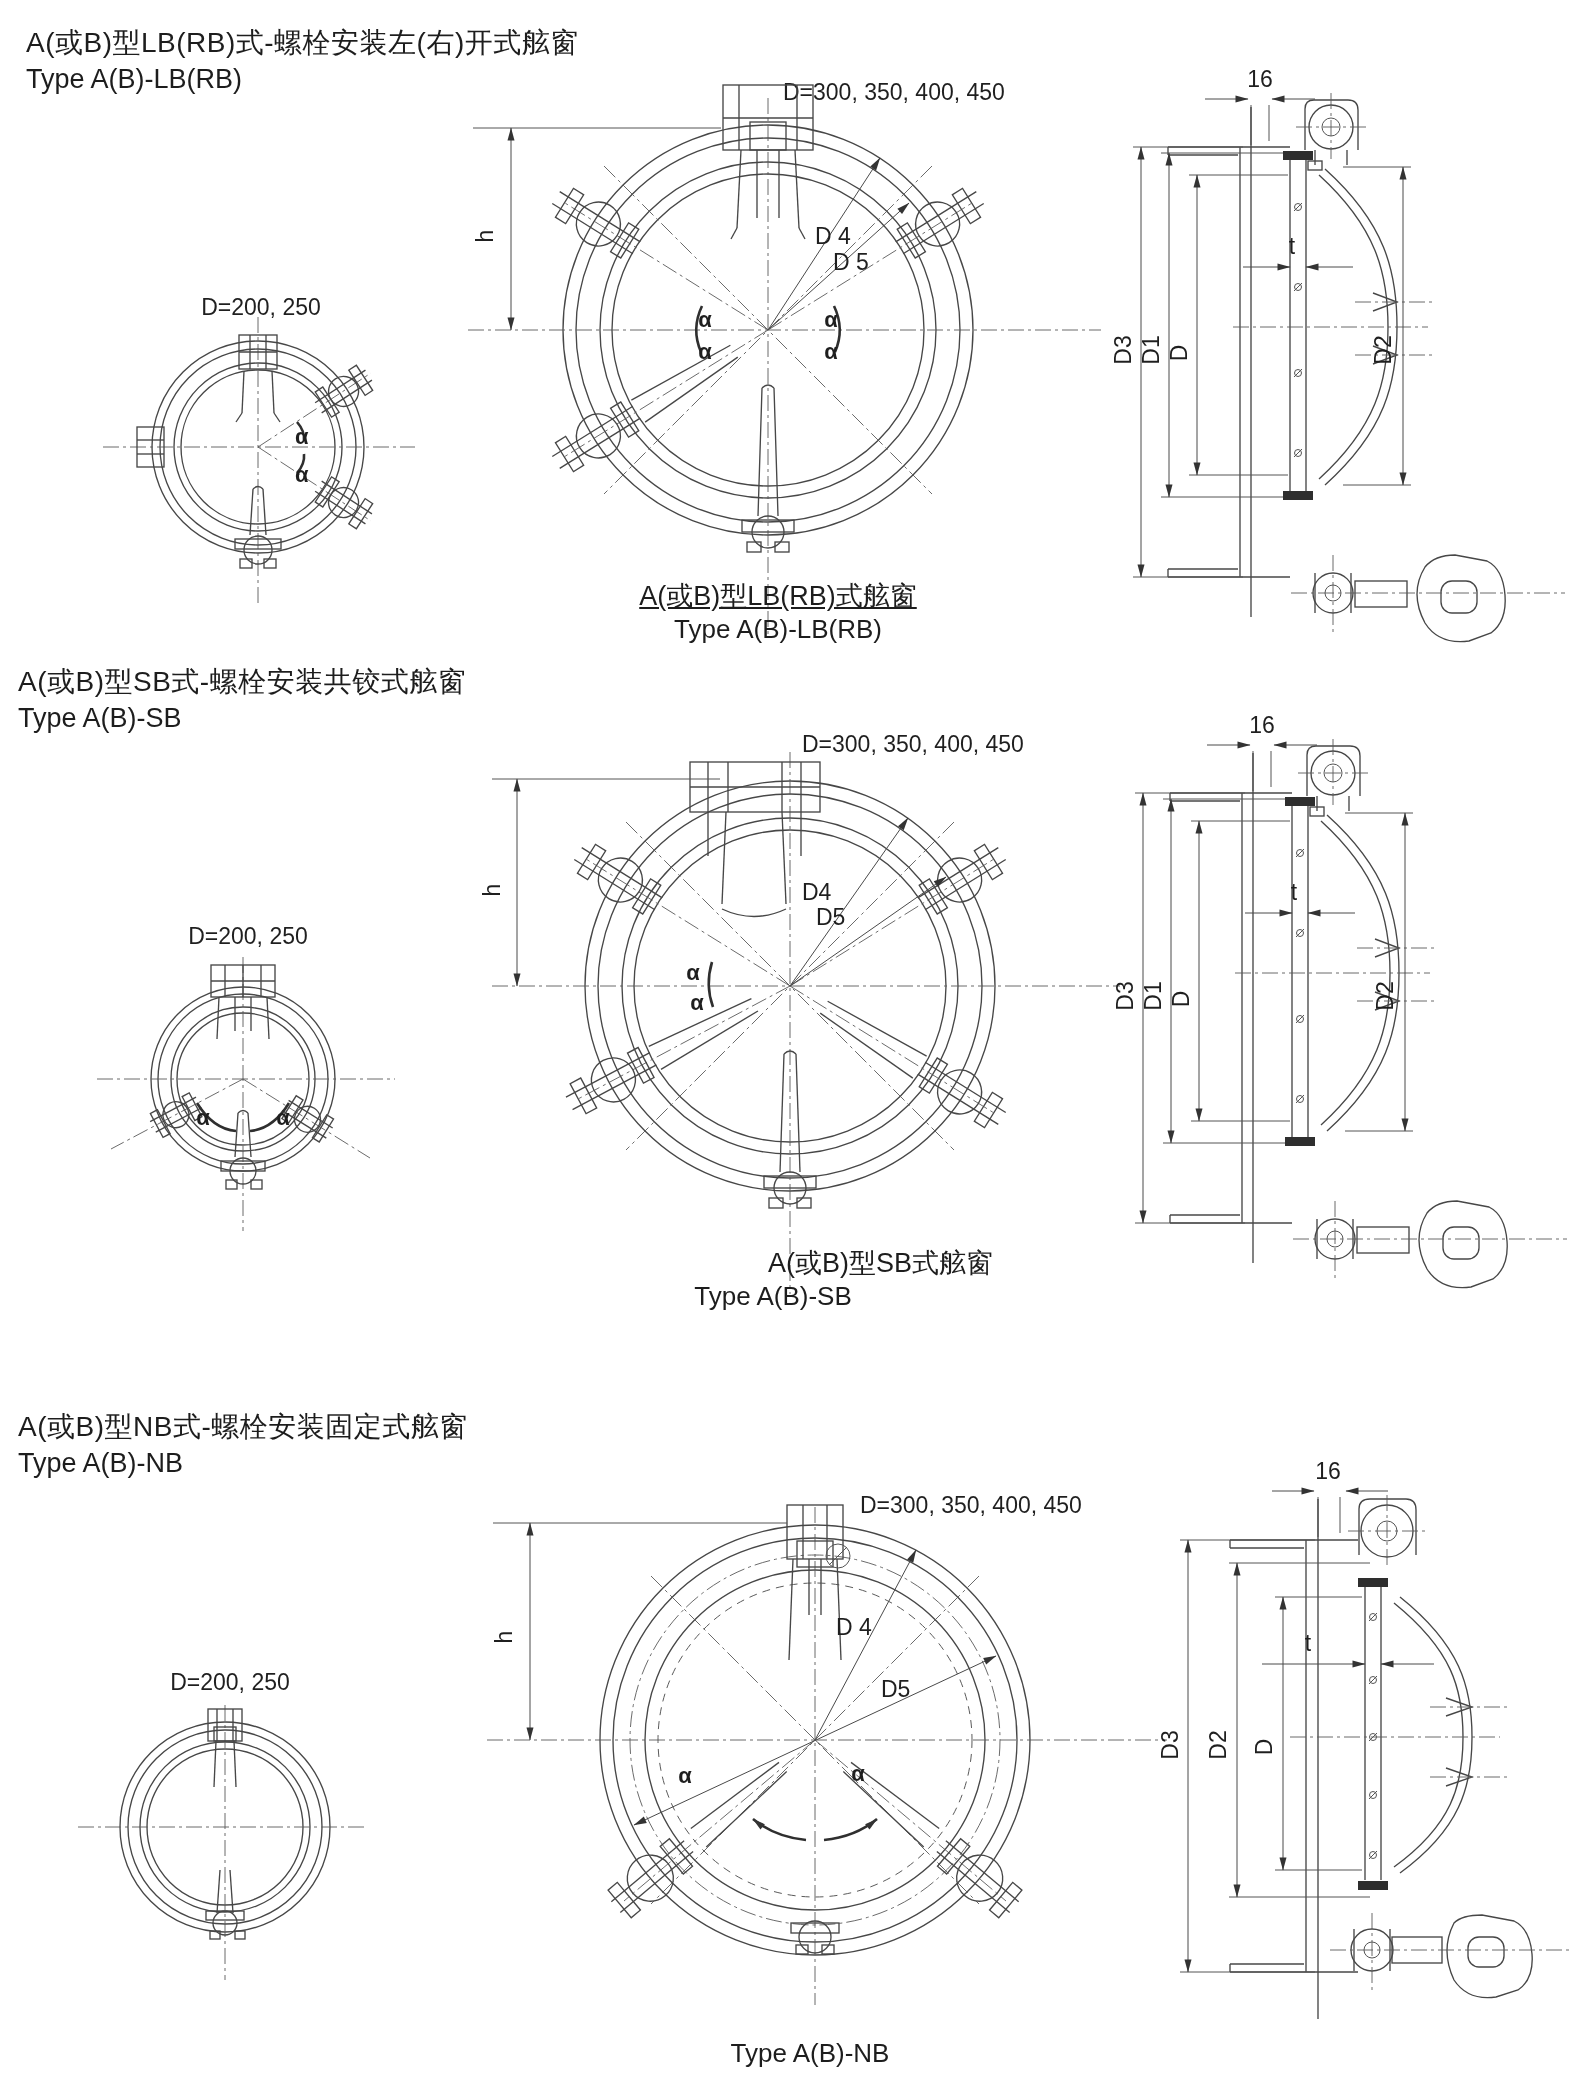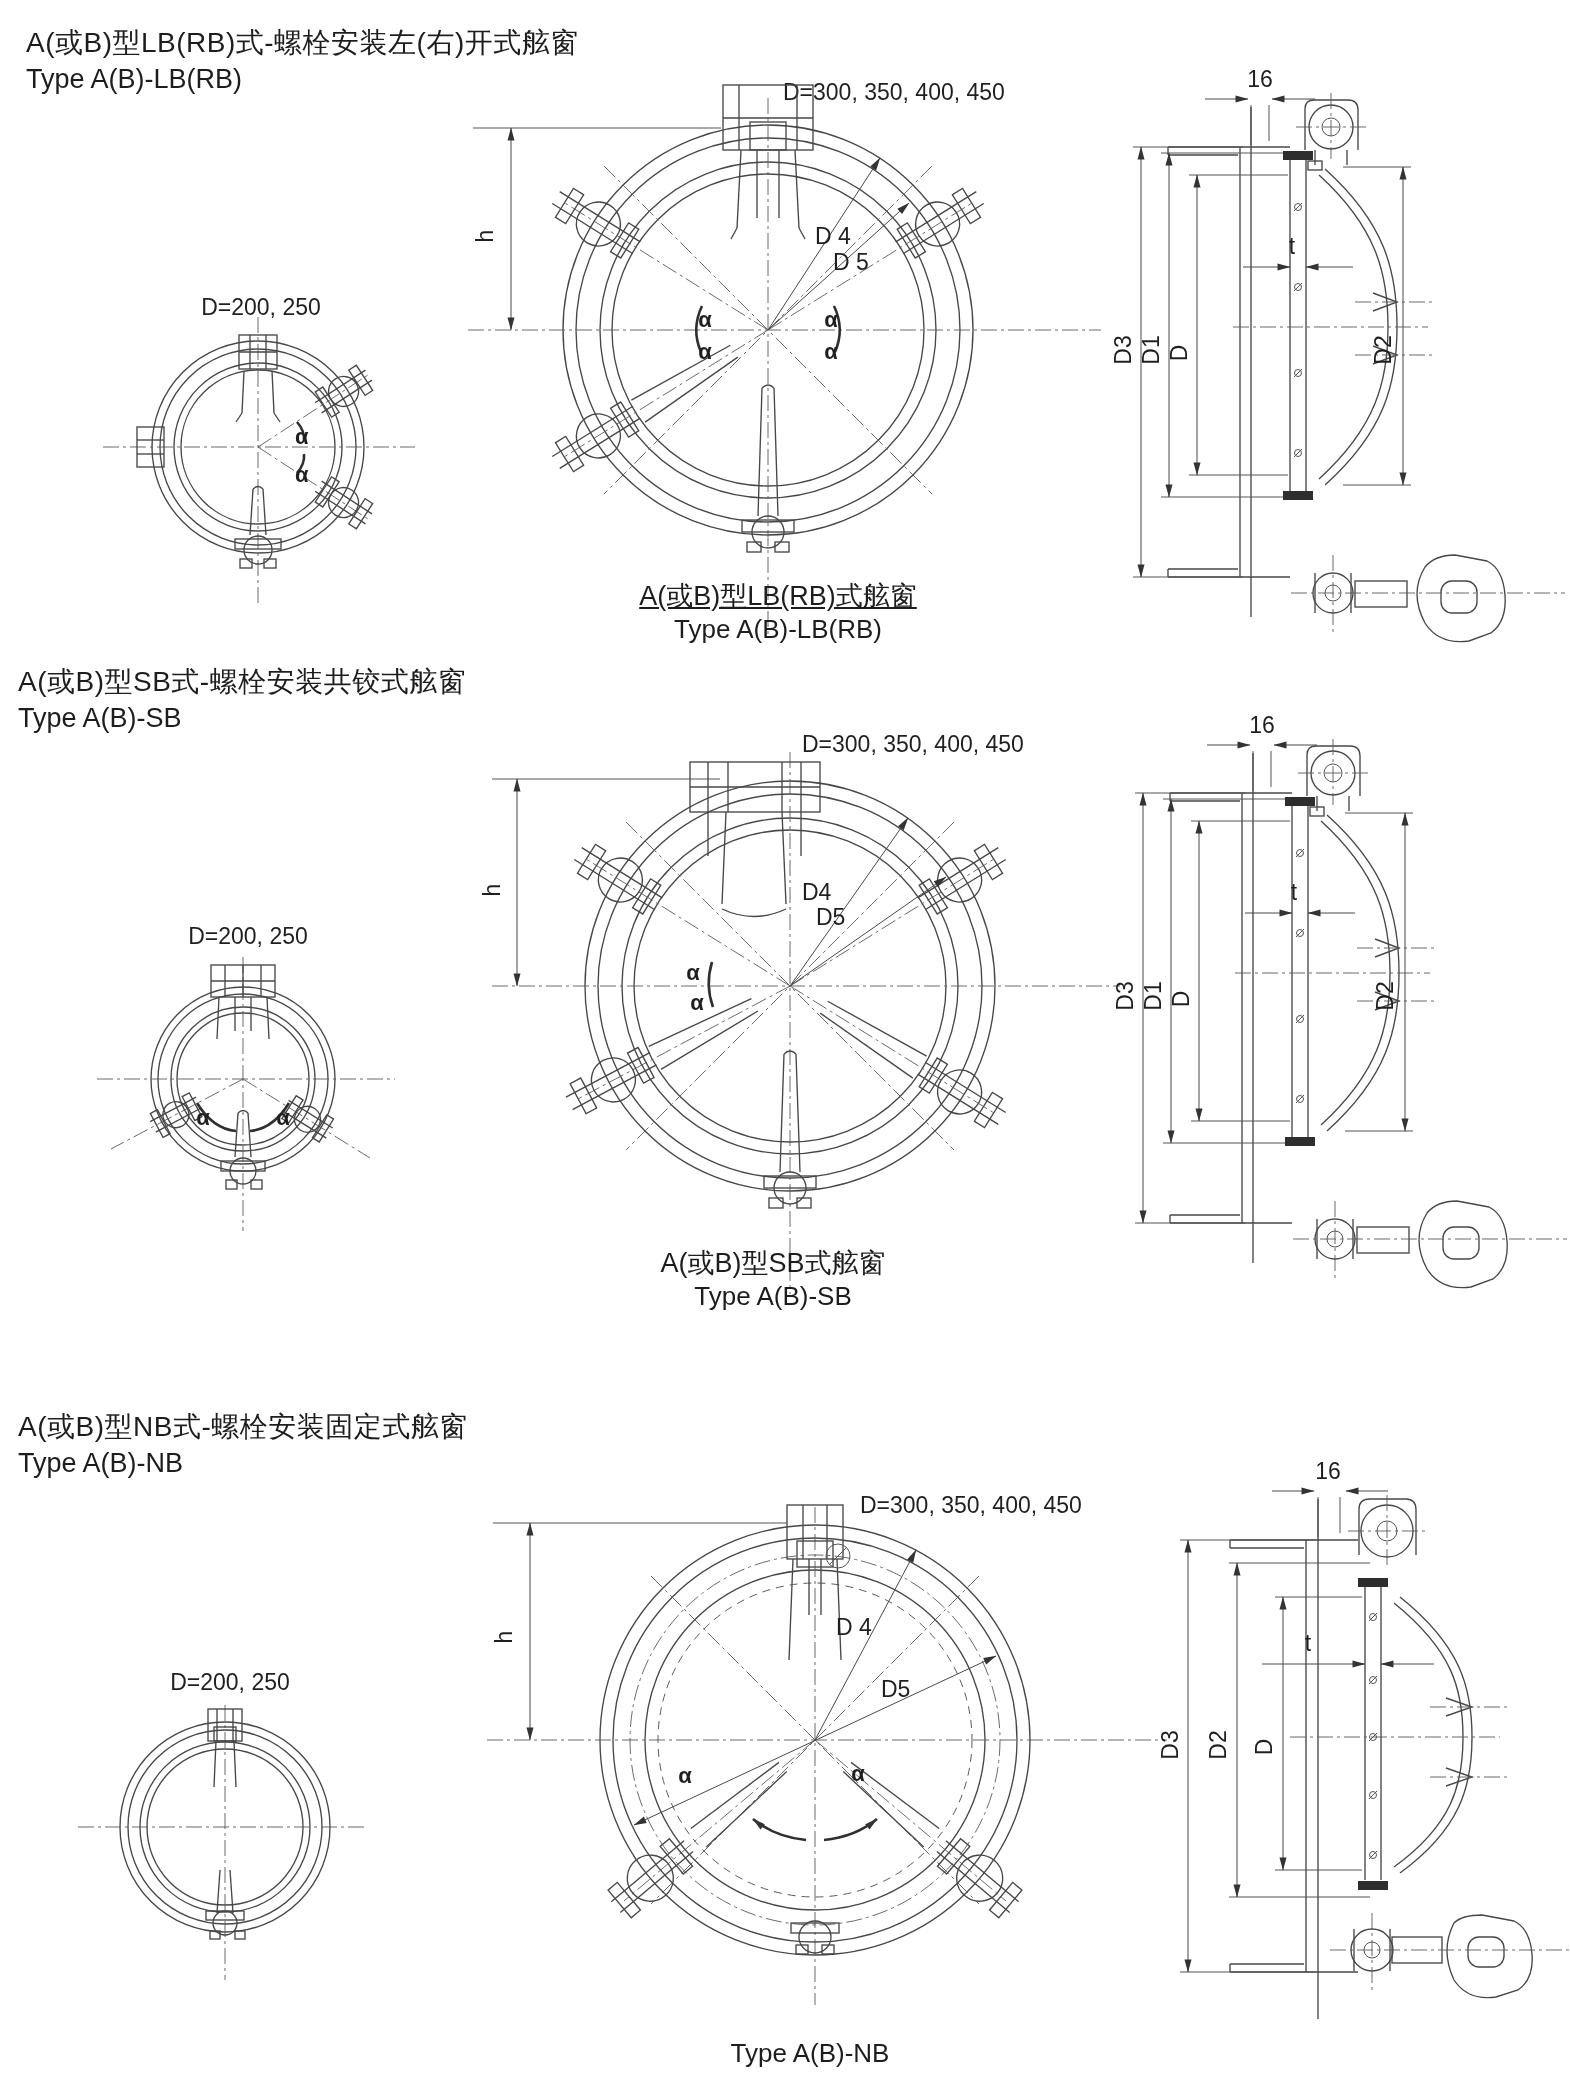--- a/index.html
+++ b/index.html
@@ -474,21 +474,21 @@
         <line class="dim" x1="260" y1="212" x2="213" y2="212" marker-end="url(#ar)"></line>
       </g>
       <text class="dimtxt" x="167" y="32" text-anchor="middle">16</text>
       <text class="dimtxt" x="199" y="199" text-anchor="middle">t</text>
       <text class="dimtxt" transform="rotate(-90 38 295)" x="38" y="295" text-anchor="middle">D3</text>
       <text class="dimtxt" transform="rotate(-90 66 295)" x="66" y="295" text-anchor="middle">D1</text>
       <text class="dimtxt" transform="rotate(-90 94 298)" x="94" y="298" text-anchor="middle">D</text>
       <text class="dimtxt" transform="rotate(-90 298 295)" x="298" y="295" text-anchor="middle">D2</text>
     </svg>
 
-    <div class="abs cap cap-zh" style="left:553px;top:596px;">A(或B)型SB式舷窗</div>
+    <div class="abs cap cap-zh" style="left:553px;top:596px;text-align:right;">A(或B)型SB式舷窗</div>
     <div class="abs cap cap-en" style="left:553px;top:632px;">Type A(B)-SB</div>
   </div>
 
   <div class="abs" style="left:0;top:1390px;width:1570px;height:702px;">
     <div class="abs title-zh" style="left:18px;top:18px;">A(或B)型NB式-螺栓安装固定式舷窗</div>
     <div class="abs title-en" style="left:18px;top:58px;">Type A(B)-NB</div>
 
     <svg class="abs" style="left:70px;top:265px;" width="300" height="330" viewBox="0 0 300 330">
       <text class="lbl" x="160" y="35" text-anchor="middle">D=200, 250</text>
       <g class="s">

